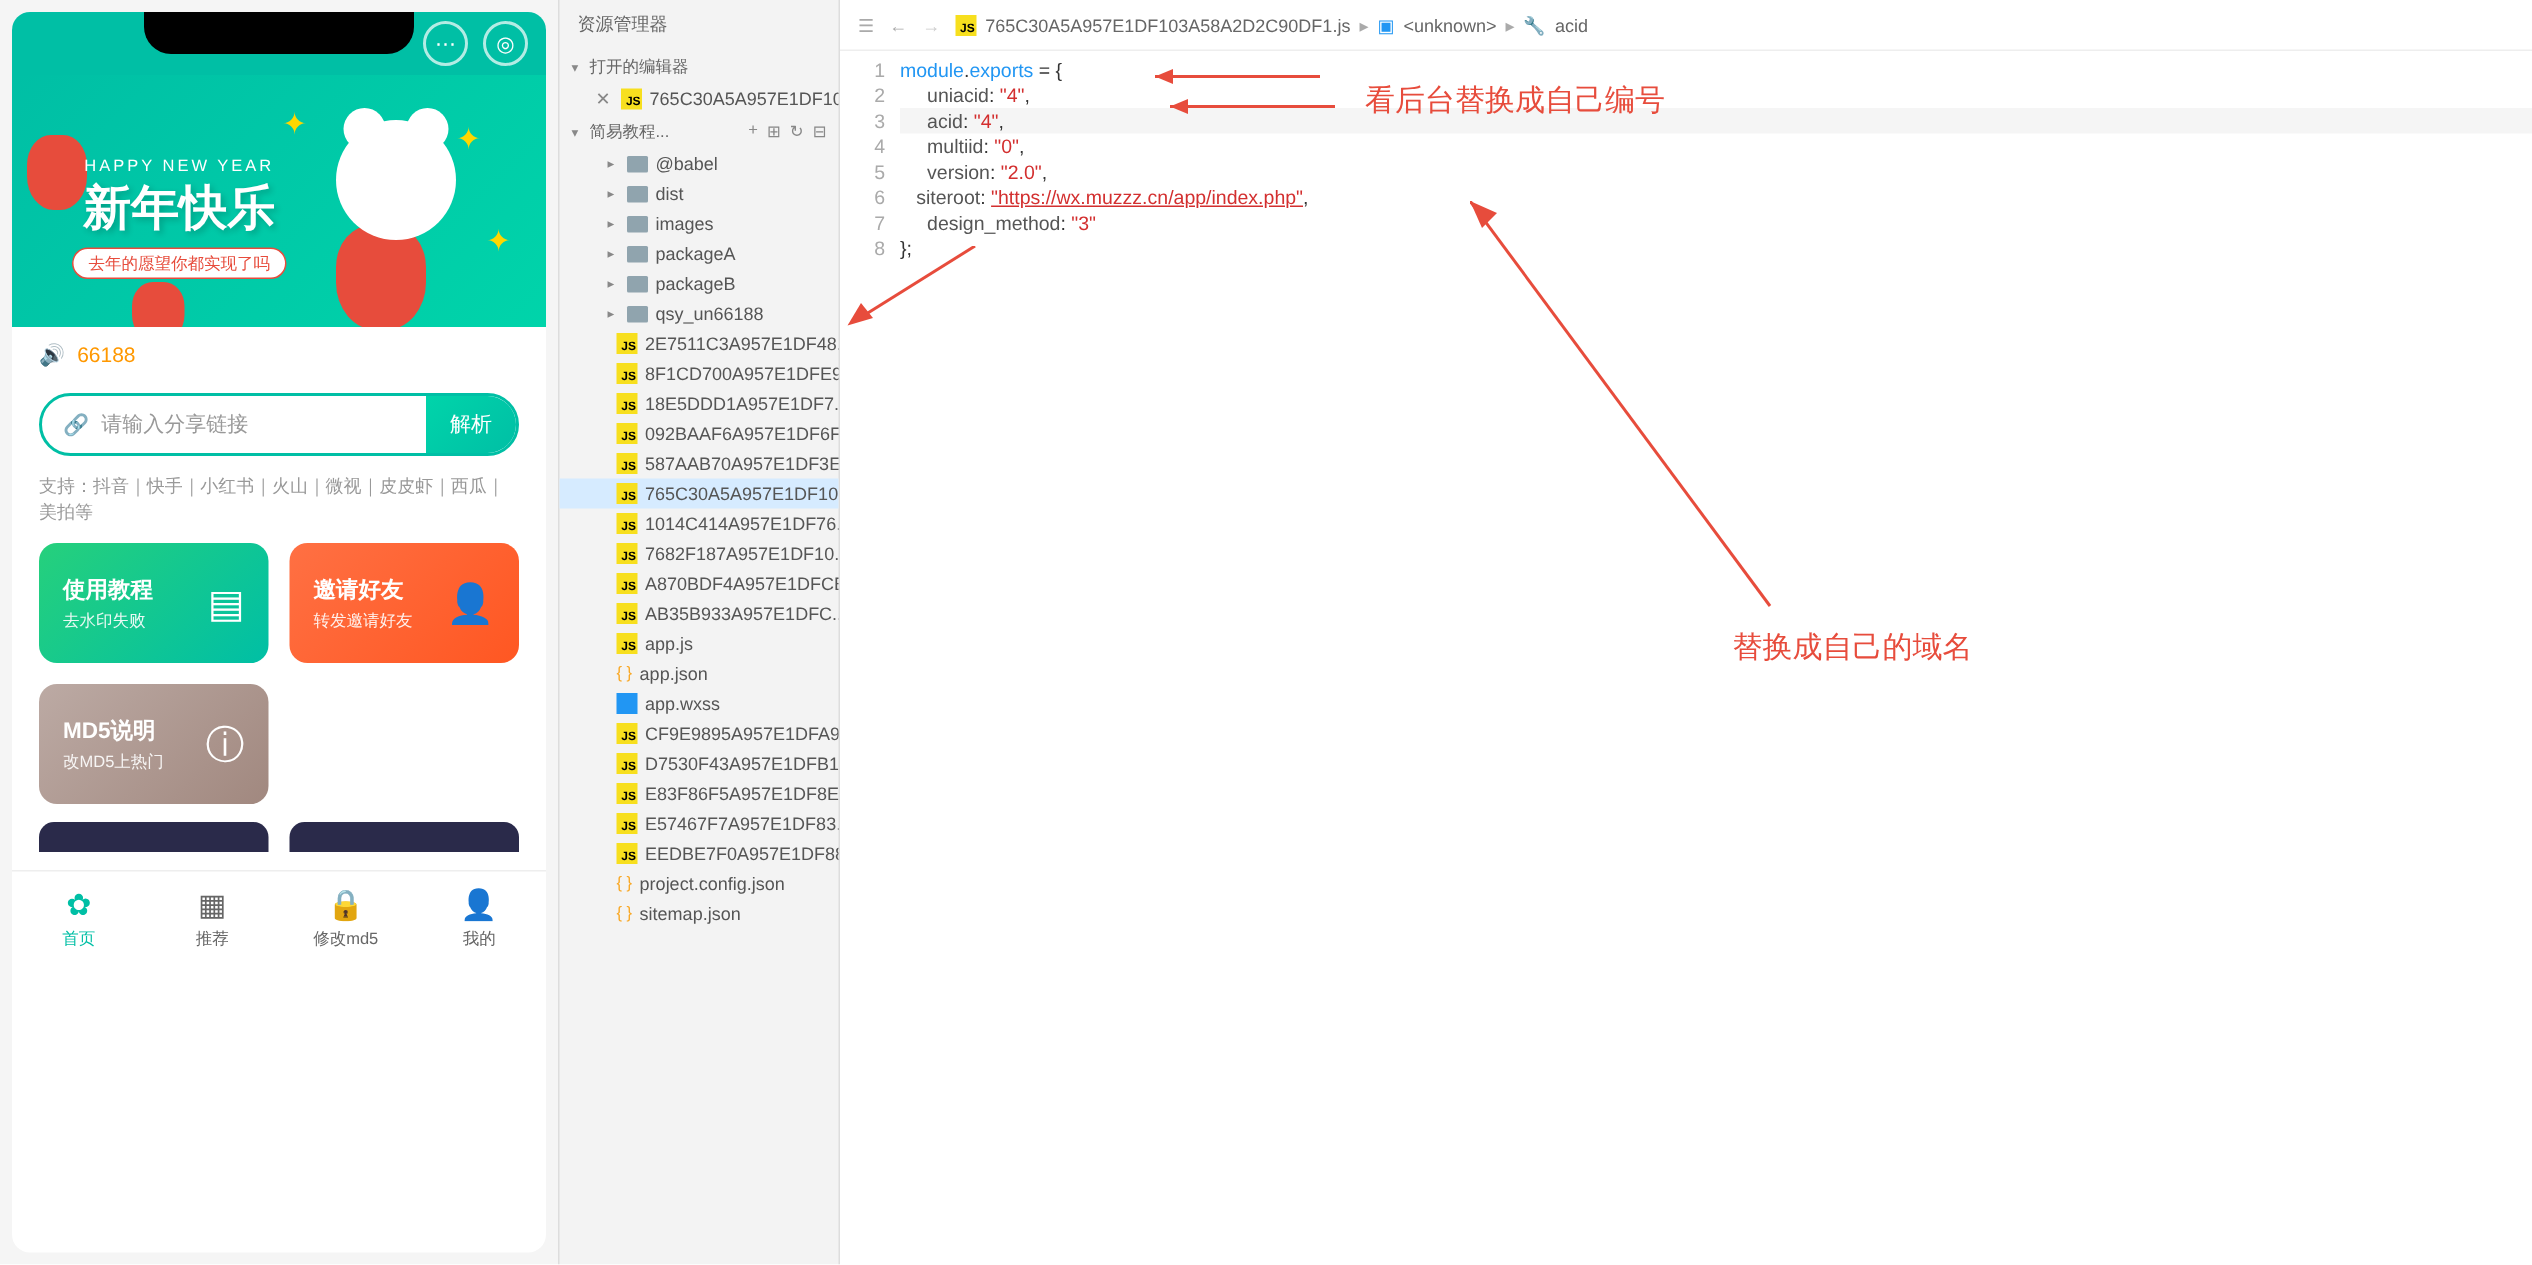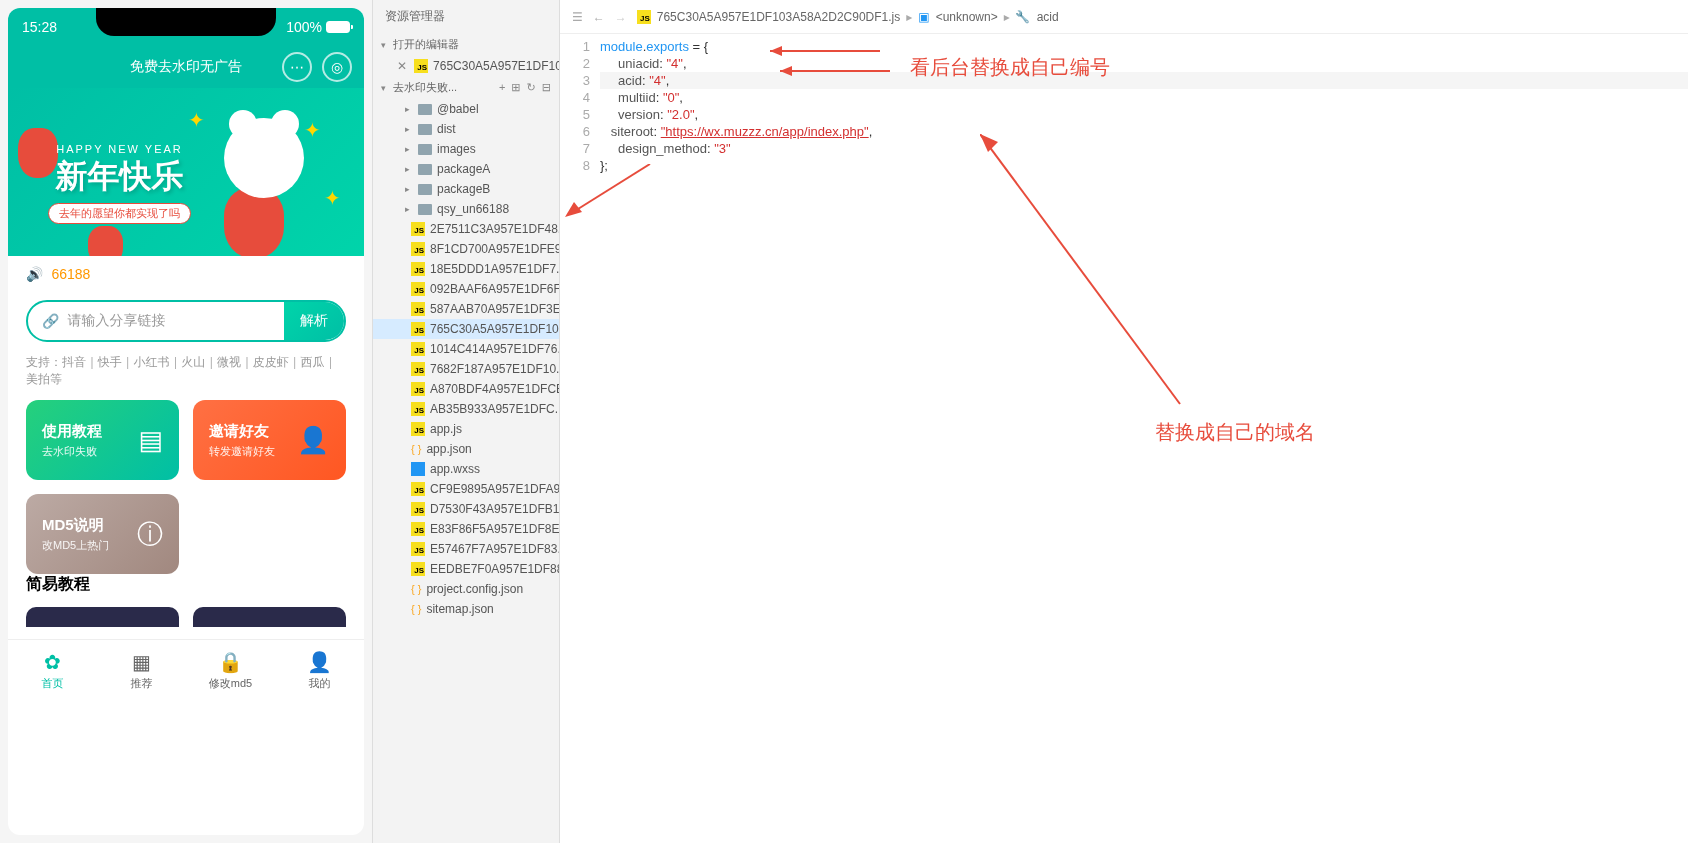--- a/index.html
+++ b/index.html
@@ -92,29 +92,20 @@
 .tk-punc{color:#333}
 .annotation{position:absolute;color:#e74c3c;font-family:"Microsoft YaHei";font-size:20px}
 .arrow{position:absolute;pointer-events:none}
 </style>
 </head>
 <body>
 
 <div class="phone">
   <div class="phone-screen">
     <div class="notch"></div>
-    <div class="status-bar">
-      <span>15:28</span>
-      <div class="status-right">
-        <span>100%</span>
-        <div class="battery">
-            <div class="battery-fill"></div>
-          </div>
-      </div>
-    </div>
     <div class="app-header">
       <span>免费去水印无广告</span>
       <div class="header-btns">
         <div class="header-btn">⋯</div>
         <div class="header-btn">◎</div>
       </div>
     </div>
     <div class="banner">
       <div class="banner-deco">
         <div class="lantern l1"></div>
@@ -159,21 +150,20 @@
         <span class="card-icon">👤</span>
       </div>
       <div class="card brown">
         <div class="card-text">
             <h3>MD5说明</h3>
             <p>改MD5上热门</p>
           </div>
         <span class="card-icon">ⓘ</span>
       </div>
     </div>
-    <div class="section-title">简易教程</div>
     <div class="thumbs">
       <div class="thumb"></div>
       <div class="thumb"></div>
     </div>
     <div class="tabbar">
       <div class="tab active">
           <span class="tab-icon">✿</span>
           <span>首页</span>
         </div>
       <div class="tab">
@@ -199,21 +189,21 @@
       <span>打开的编辑器</span>
     </div>
   <div class="tree-item open-tab">
       <span class="close-x">✕</span>
       <span class="js-icon">JS</span>
       <span>765C30A5A957E1DF10...</span>
     </div>
   <div class="exp-section toolbar">
     <span style="display:flex;align-items:center;gap:4px">
         <span class="chev">▾</span>
-        <span>去水印失败...</span>
+        <span>简易教程...</span>
       </span>
     <span class="exp-tb-icons">
         <span>+</span>
         <span>⊞</span>
         <span>↻</span>
         <span>⊟</span>
       </span>
   </div>
   <div id="folders">
       <div class="tree-item nested">

